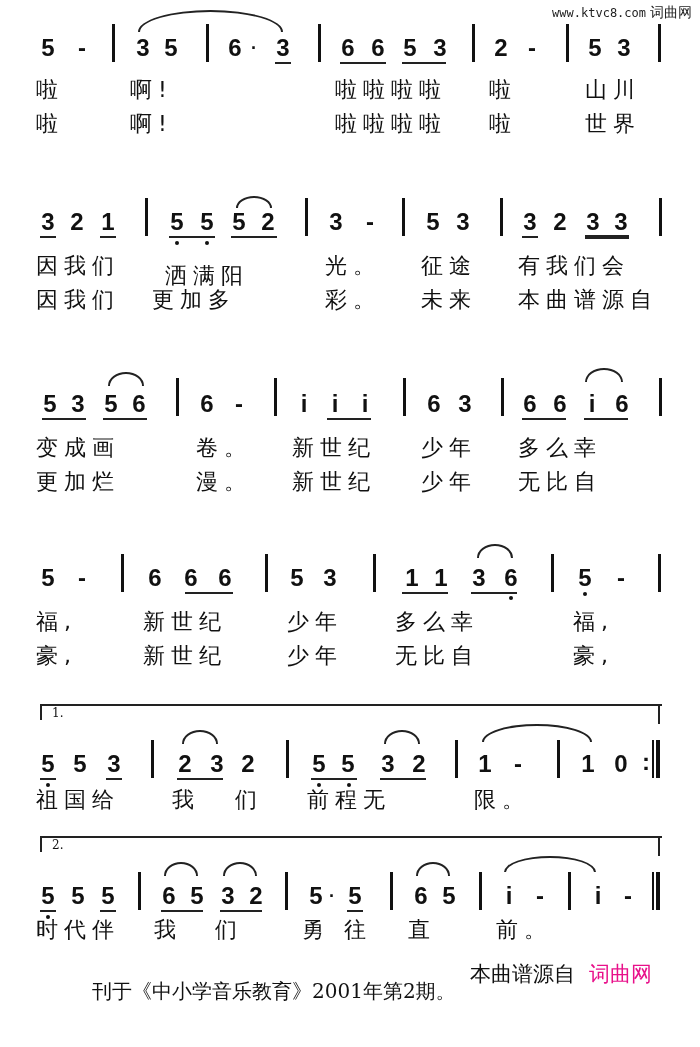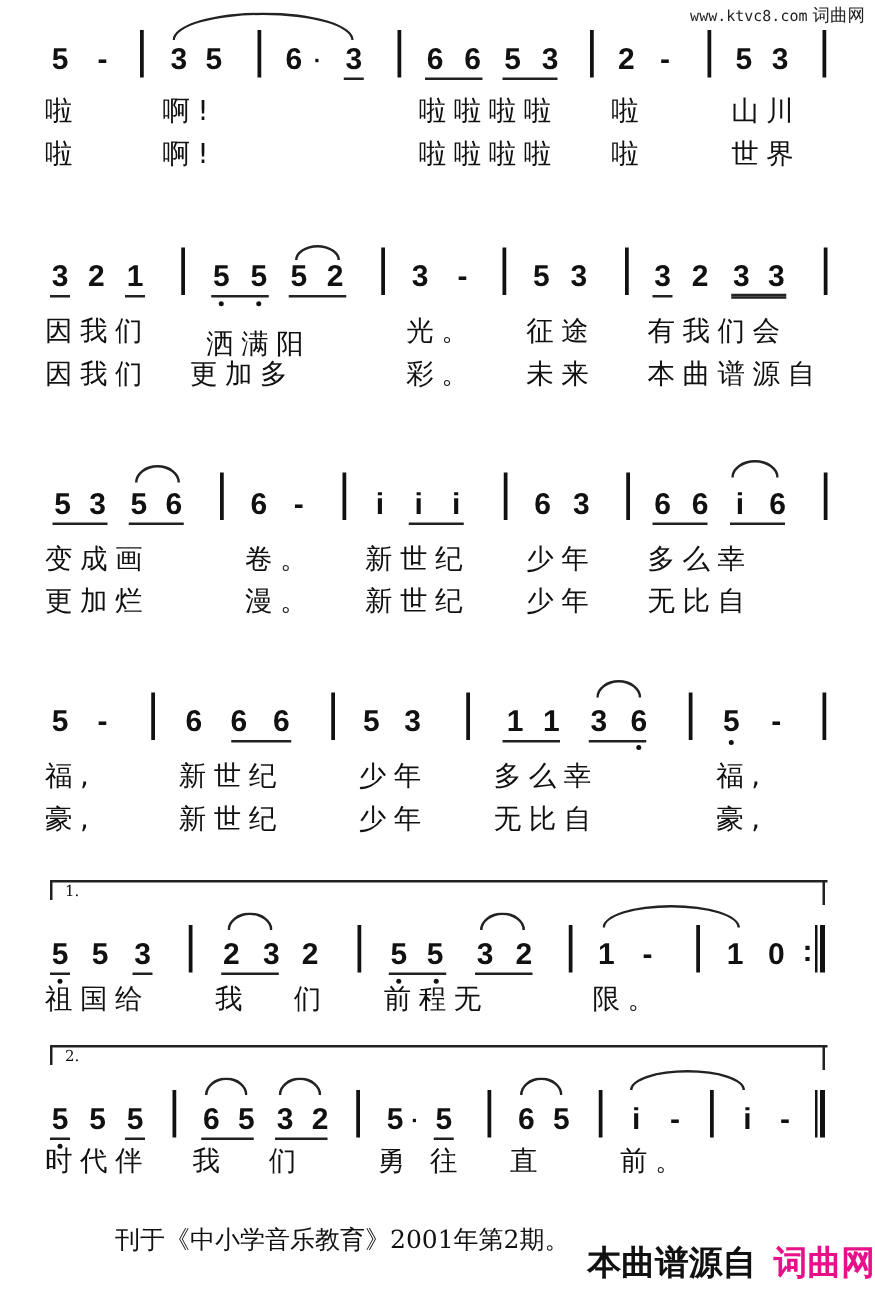--- a/index.html
+++ b/index.html
@@ -13,21 +13,21 @@
   .ul2 { position:absolute; height:4px; border-top:2px solid #222; border-bottom:2px solid #222; box-sizing:border-box; }
   .bar { position:absolute; width:3px; background:#111; height:38px; }
   .dot { position:absolute; width:4px; height:4px; border-radius:50%; background:#111; }
   .slurbox { position:absolute; overflow:hidden; }
   .slurbox > div { position:absolute; left:0; top:0; box-sizing:border-box; border:2px solid #222; border-radius:50%; }
   .lyric { position:absolute; font-family:"DejaVu Sans", sans-serif; font-size:22px; line-height:24px; white-space:nowrap; letter-spacing:6px; }
   .volta { position:absolute; border-top:2px solid #222; border-left:2px solid #222; height:14px; }
   .volta-end { position:absolute; width:2px; background:#222; }
   .volta-num { position:absolute; font-family:"DejaVu Serif", serif; font-size:12px; }
   .credit { position:absolute; left:92px; top:978px; font-family:"DejaVu Serif", serif; font-size:20px; white-space:nowrap; }
-  .source { position:absolute; left:470px; top:992px; font-size:27px; white-space:nowrap;font-weight:bold; }
+  .source { position:absolute; left:470px; top:960px; font-size:21px; white-space:nowrap; }
   .source .pink { color:#e8108a; margin-left:14px; }
 </style>
 </head>
 <body>
 
 <div class="watermark">
   <span class="url">www.ktvc8.com</span><span class="site">词曲网</span>
 </div>
 
 <div class="row" style="top:0;">

